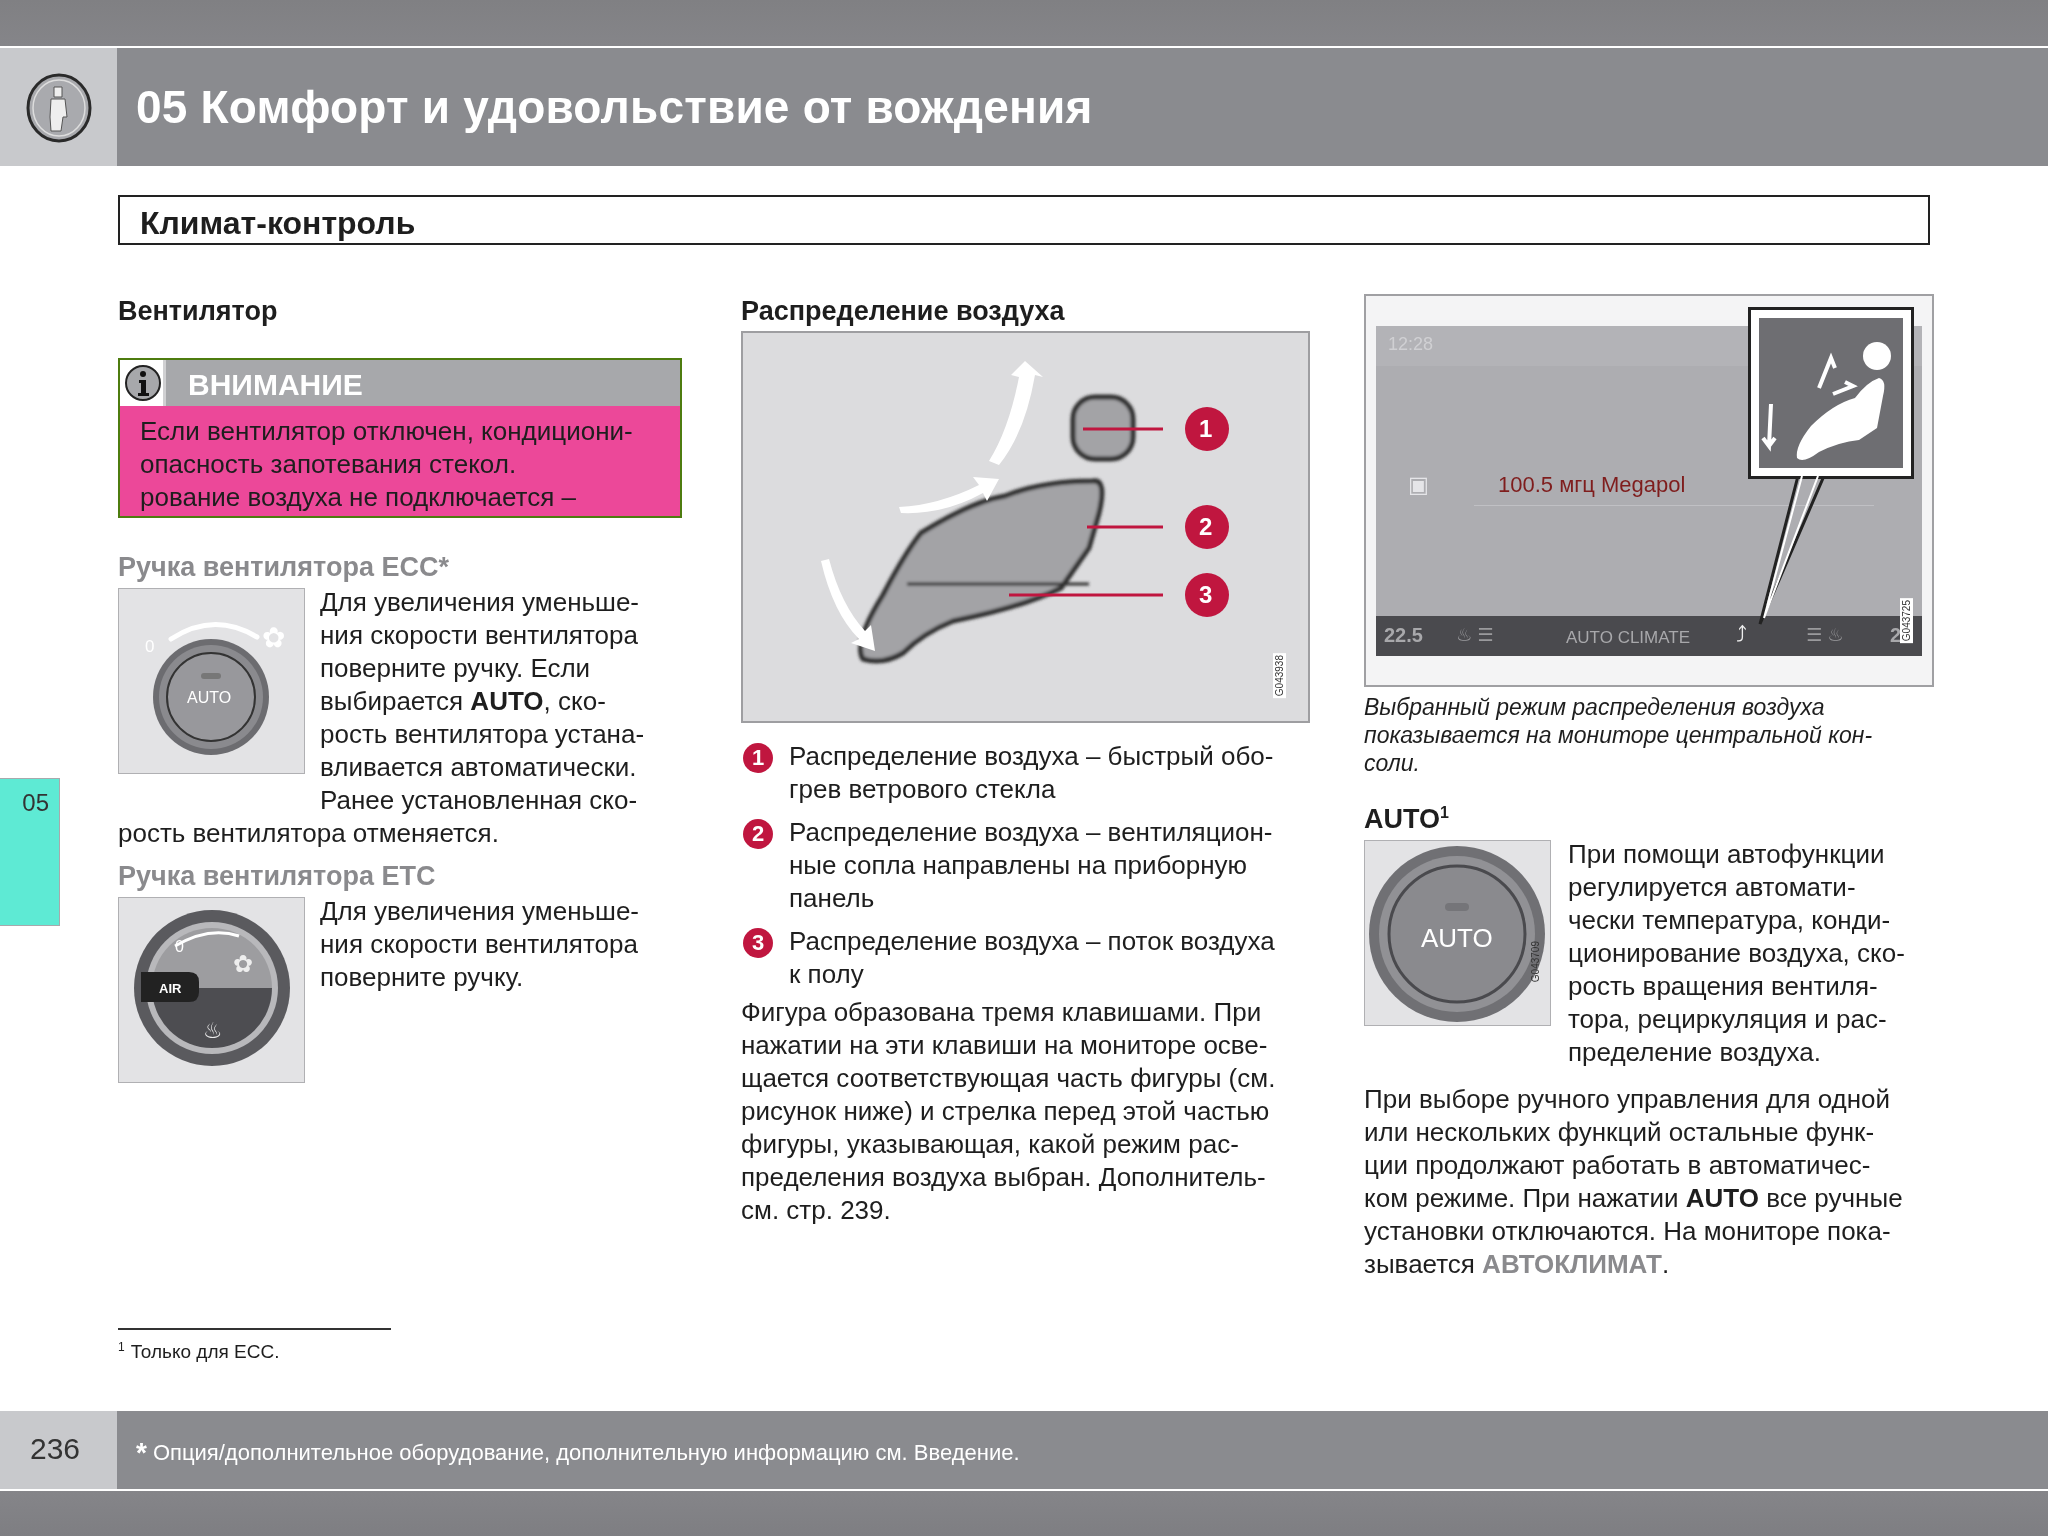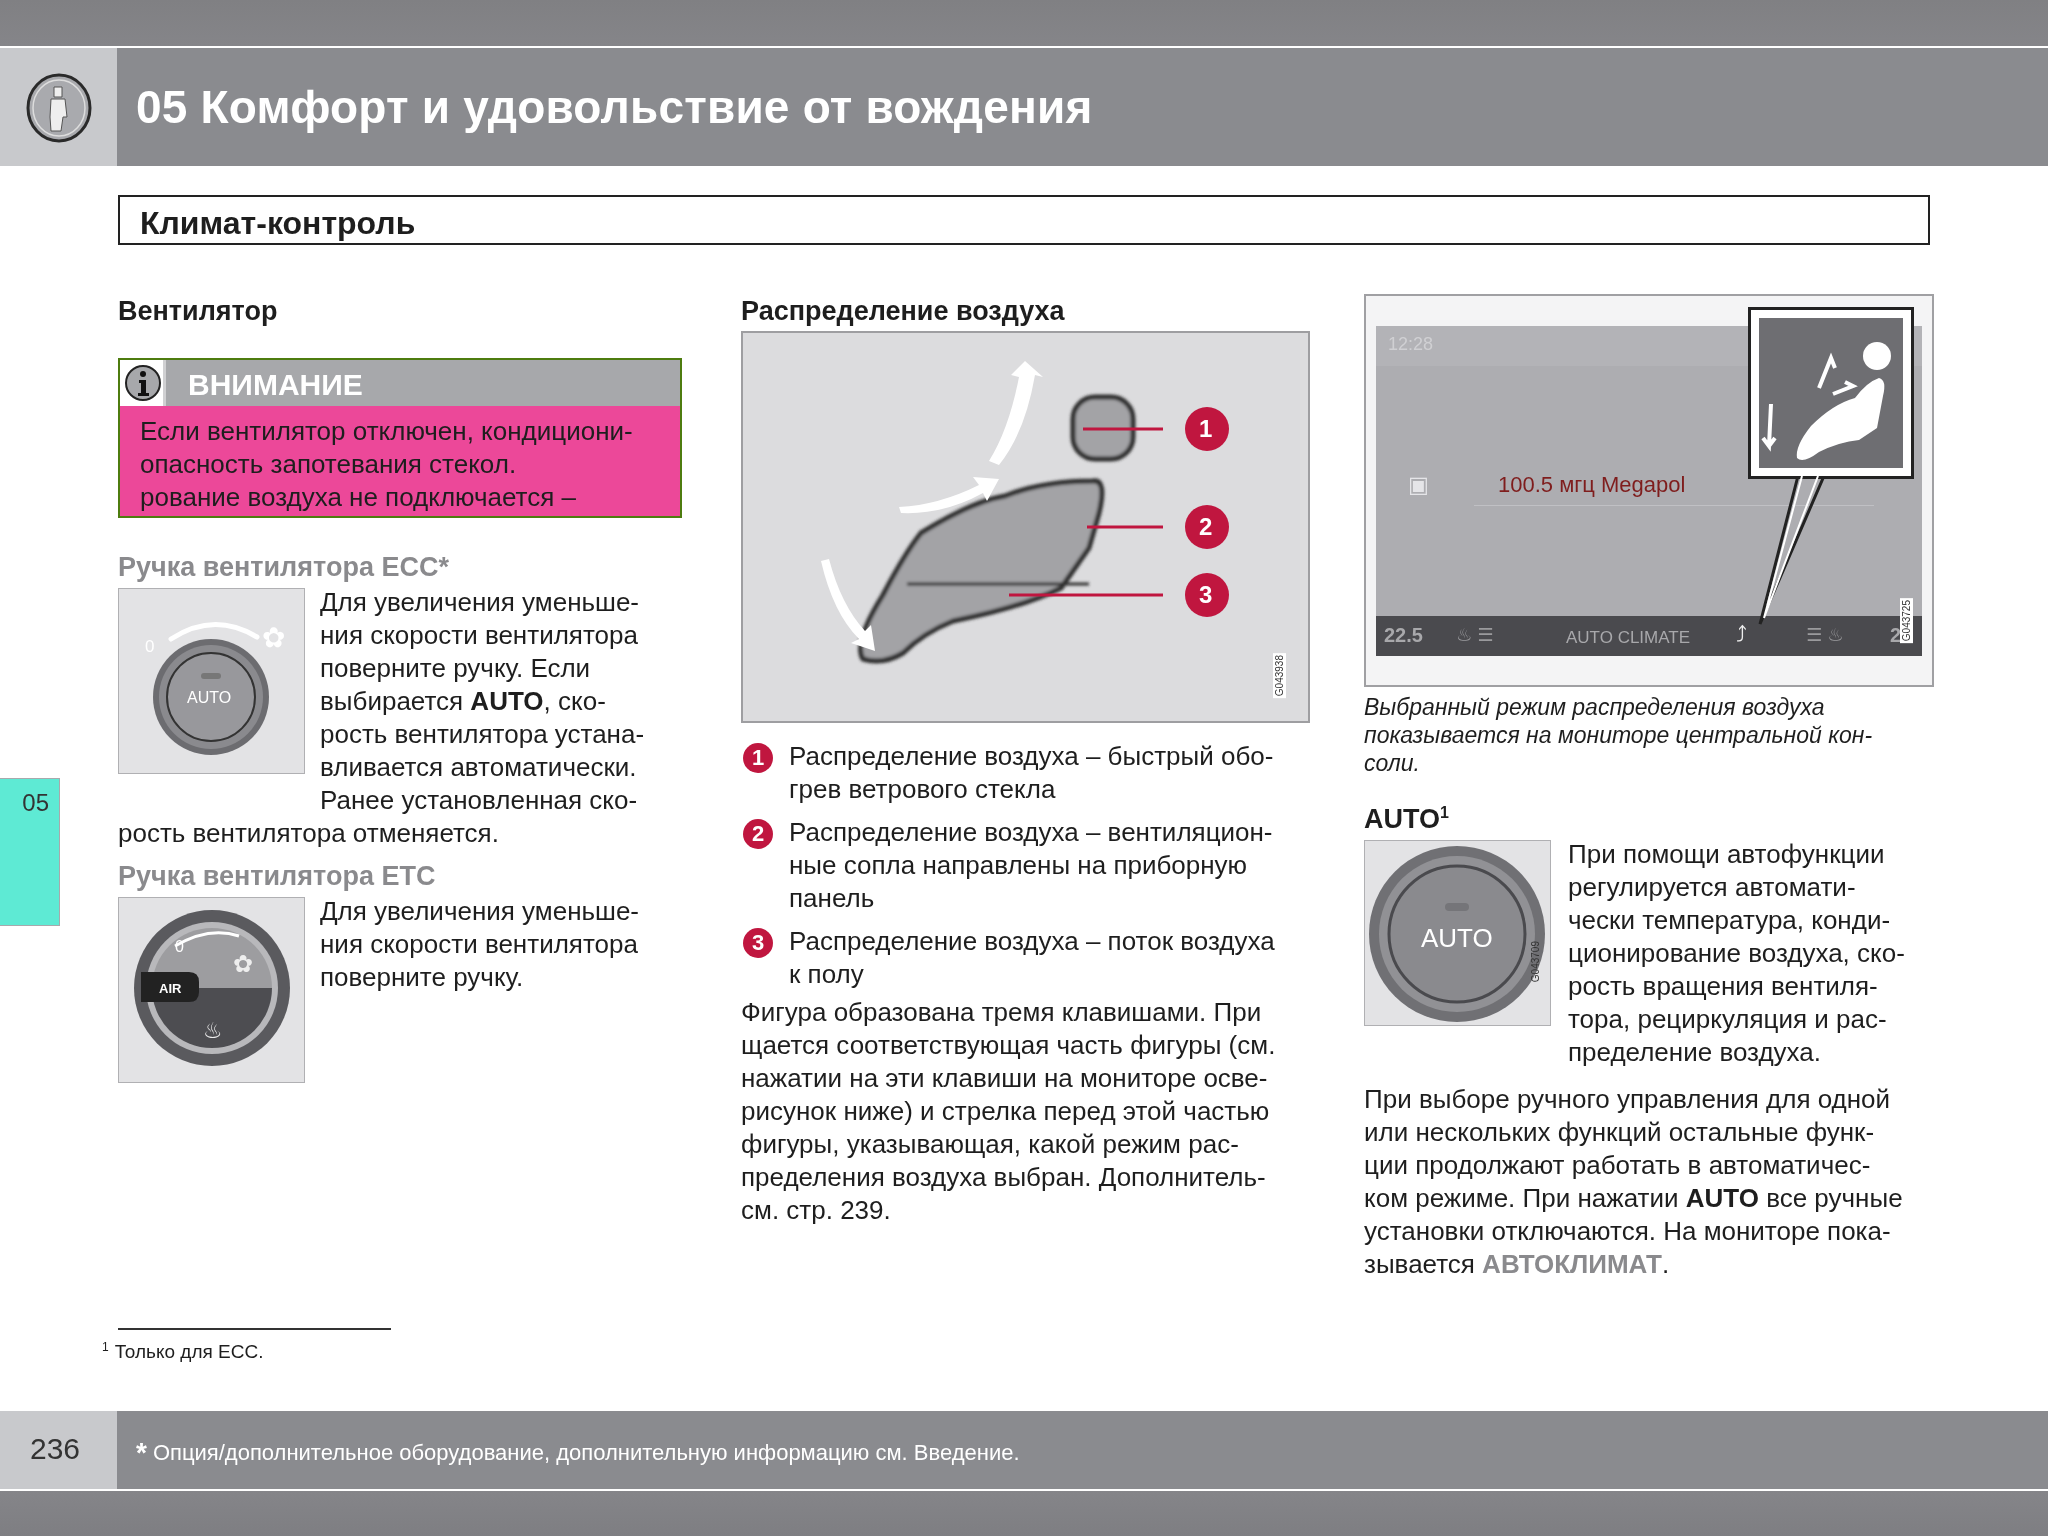--- a/index.html
+++ b/index.html
@@ -44,21 +44,21 @@
 
   .num-list { position: absolute; left: 741px; top: 740px; width: 580px; }
   .num-item { position: relative; padding-left: 48px; margin-bottom: 10px; }
   .num-badge { position: absolute; left: 2px; top: 3px; width: 30px; height: 30px; border-radius: 50%; background: #c0163f; color: #fff; font-weight: bold; font-size: 22px; text-align: center; line-height: 30px; }
 
   
   .screen-box { position: absolute; left: 1364px; top: 294px; width: 570px; height: 393px; border: 2px solid #a0a0a3; background: #f4f4f5; }
   .caption { position: absolute; left: 1364px; top: 693px; width: 580px; font-size: 23px; line-height: 28px; font-style: italic; color: #1e1e1e; }
 
   .footnote-rule { position: absolute; left: 118px; top: 1328px; width: 273px; height: 2px; background: #333; }
-  .footnote { position: absolute; left: 102px; top: 1340px; font-size: 19px; color: #1e1e1e; text-align: center; }
+  .footnote { position: absolute; left: 118px; top: 1340px; font-size: 19px; color: #1e1e1e; text-align: center; }
   .footnote sup { font-size: 12px; margin-right: 6px; }
 
   
   .bottom-bar { position: absolute; left: 0; top: 1411px; width: 2048px; height: 78px; background: #8a8b8f; }
   .bottom-page-box { position: absolute; left: 0; top: 1411px; width: 117px; height: 78px; background: #c8c9cc; }
   .page-number { position: absolute; left: 30px; top: 1432px; font-size: 30px; color: #333; }
   .bottom-note { position: absolute; left: 136px; top: 1437px; font-size: 22px; color: #fff; }
   .bottom-note .star { font-size: 28px; font-weight: bold; margin-right: 6px; vertical-align: -2px; }
   .bottom-band { position: absolute; left: 0; top: 1491px; width: 2048px; height: 45px; background: linear-gradient(#858589, #7e7e82); }
 </style>
@@ -198,22 +198,22 @@
   </div>
   <div class="num-item">
     <span class="num-badge">3</span>
     <div>Распределение воздуха – поток воздуха</div>
     <div>к полу</div>
   </div>
 </div>
 
 <div class="body-text" style="position:absolute; left:741px; top:996px; width:590px;">
   <div>Фигура образована тремя клавишами. При</div>
+  <div>нажатии на эти клавиши на мониторе осве-</div>
   <div>щается соответствующая часть фигуры (см.</div>
-  <div>нажатии на эти клавиши на мониторе осве-</div>
   <div>рисунок ниже) и стрелка перед этой частью</div>
   <div>фигуры, указывающая, какой режим рас-</div>
   <div>пределения воздуха выбран. Дополнитель-</div>
   <div>см. стр. 239.</div>
 </div>
 
 <div class="screen-box">
   <div style="position:absolute; left:10px; top:30px; width:546px; height:330px; background:#adadb1;">
     <div style="position:absolute; left:0; top:0; width:546px; height:40px; background:#b3b3b7;"></div>
     <span style="position:absolute; left:12px; top:8px; color:#d0d0d3; font-size:18px;">12:28</span>

